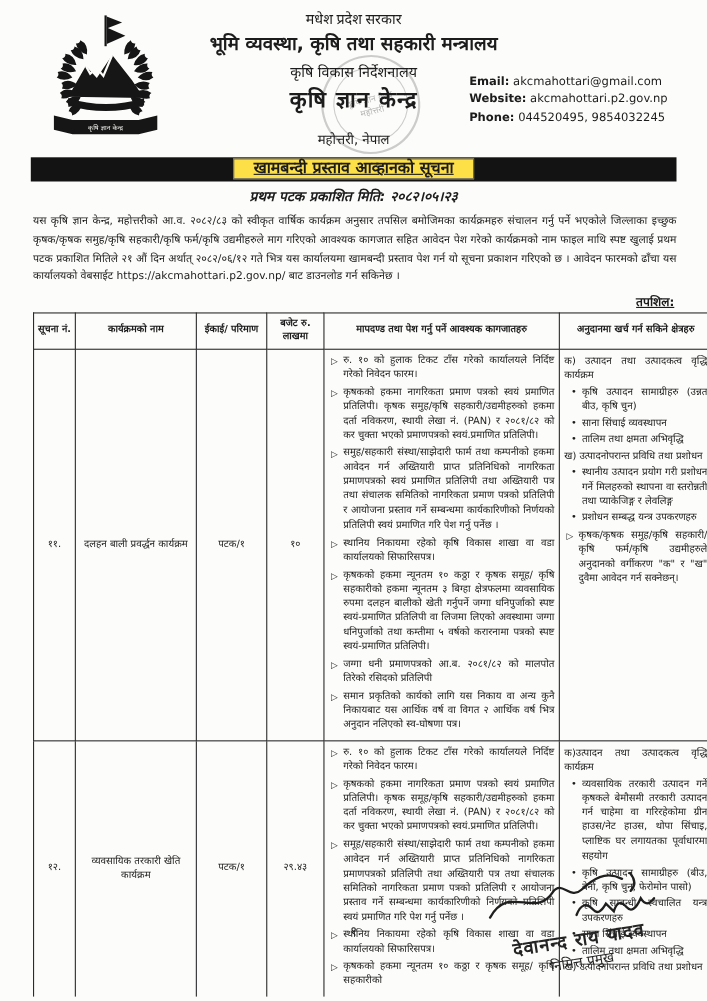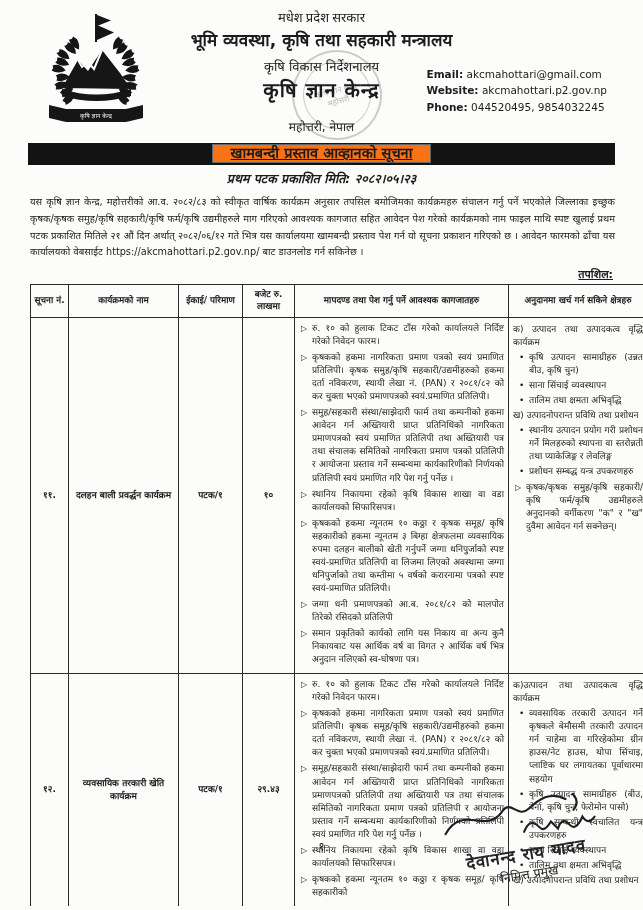--- a/index.html
+++ b/index.html
@@ -17,33 +17,33 @@
   .location{font-size:12px;margin-top:17px;}
   .logo{position:absolute;left:36px;top:10px;}
   .contact{position:absolute;right:36px;top:66px;font-size:10.5px;line-height:1.55;text-align:left;}
   .contact .lbl{font-weight:bold;}
   .stamp{position:absolute;left:292px;top:50px;width:86px;height:86px;border:2px solid rgba(35,35,35,.40);
     border-radius:50%;transform:rotate(-14deg);opacity:.55;pointer-events:none;}
   .stamp-inner{position:absolute;inset:9px;border:1px solid rgba(35,35,35,.40);border-radius:50%;
     display:flex;align-items:center;justify-content:center;font-size:8px;color:rgba(25,25,25,.6);text-align:center;padding:4px;}
   
   .title-bar{margin:8px 28px 0 28px;background:#131313;height:22px;display:flex;align-items:center;justify-content:center;}
-  .title-inner{background:#f97316;border:1px solid #666;padding:0 18px;font-size:14.5px;font-weight:bold;
+  .title-inner{background:#fde047;border:1px solid #666;padding:0 18px;font-size:14.5px;font-weight:bold;
     text-decoration:underline;line-height:17px;height:17px;}
   .pub-date{text-align:center;font-size:12.5px;font-weight:bold;margin-top:5px;font-style:italic;}
   
   .body-para{margin:7px 28px 0 30px;font-size:9.7px;line-height:1.74;text-align:justify;}
   .details-label{margin:5px 30px 3px 30px;font-size:11px;font-weight:bold;text-decoration:underline;text-align:right;}
   
   table.notice-table{border-collapse:collapse;table-layout:fixed;width:587px;margin-left:30px;font-size:9px;}
   .notice-table th,.notice-table td{border:1px solid #2b2b2b;}
   .notice-table th{font-size:8.8px;font-weight:bold;text-align:center;vertical-align:middle;padding:4px 2px;line-height:1.35;}
   .c-sn{width:33px;}.c-program{width:105px;}.c-unit{width:59px;}.c-budget{width:47px;}
   .c-criteria{width:209px;}.c-areas{width:134px;}
-  td.cell-center{text-align:center;vertical-align:middle;padding:2px;line-height:1.5;font-weight:bold;}
+  td.cell-center{text-align:center;vertical-align:middle;padding:2px;line-height:1.5;}
   td.cell-list{vertical-align:top;padding:4px 4px 4px 4px;text-align:justify;line-height:1.45;}
   .arrow-item{display:flex;gap:3px;margin-bottom:3px;}
   .arrow-item .marker{flex:0 0 10px;text-align:center;font-size:8px;line-height:13px;}
   .area-heading{margin:1px 0 2px 0;font-weight:normal;}
   .bullet-item{display:flex;gap:3px;margin:0 0 2px 6px;}
   .bullet-item .marker{flex:0 0 7px;font-size:9px;line-height:13px;}
   tr.last-row td{border-bottom:none;}
   
   .page-number{position:absolute;top:838px;left:0;width:100%;text-align:center;font-size:12.5px;}
   .sig-block{position:absolute;right:12px;top:792px;width:215px;text-align:center;transform:rotate(-9deg);color:#242424;}

